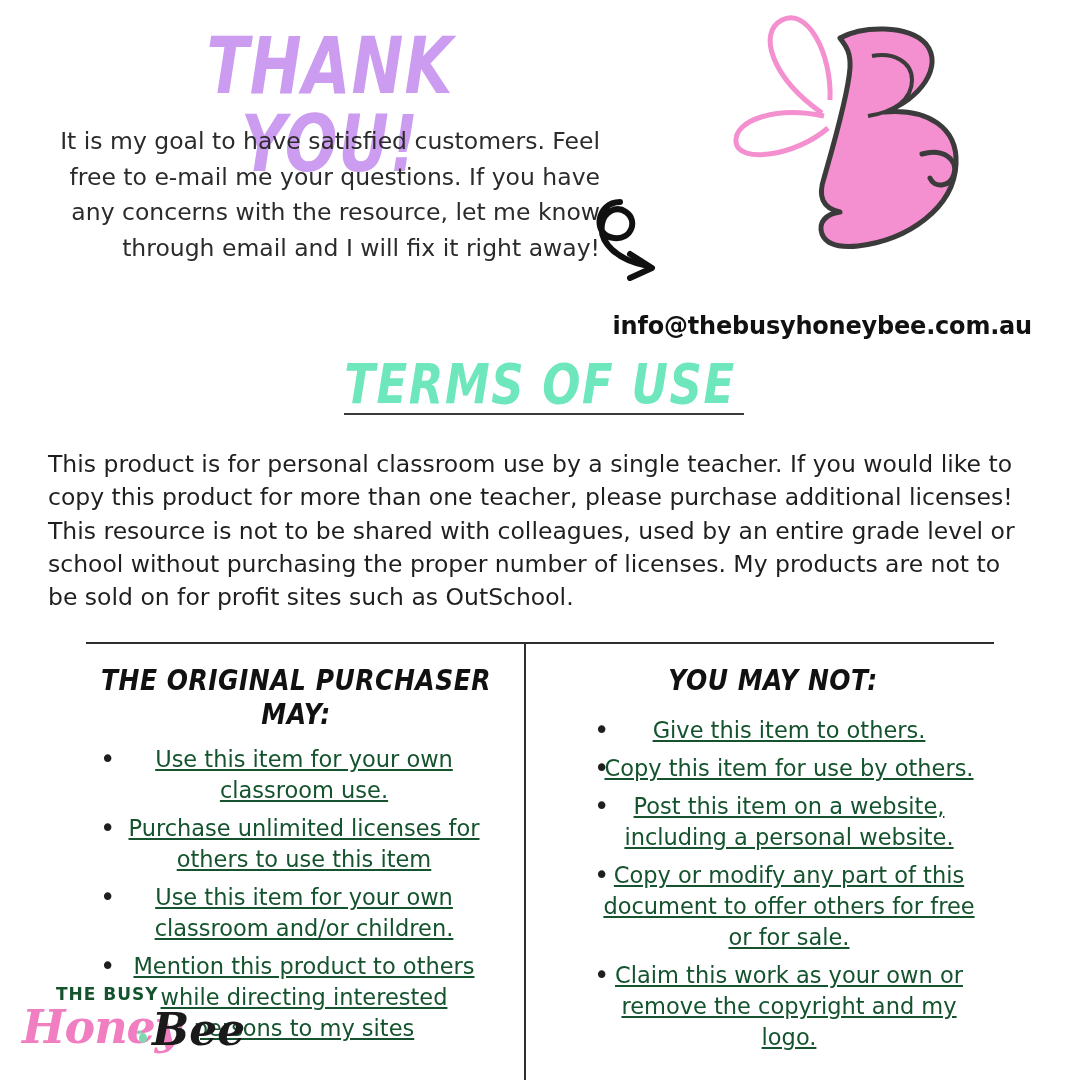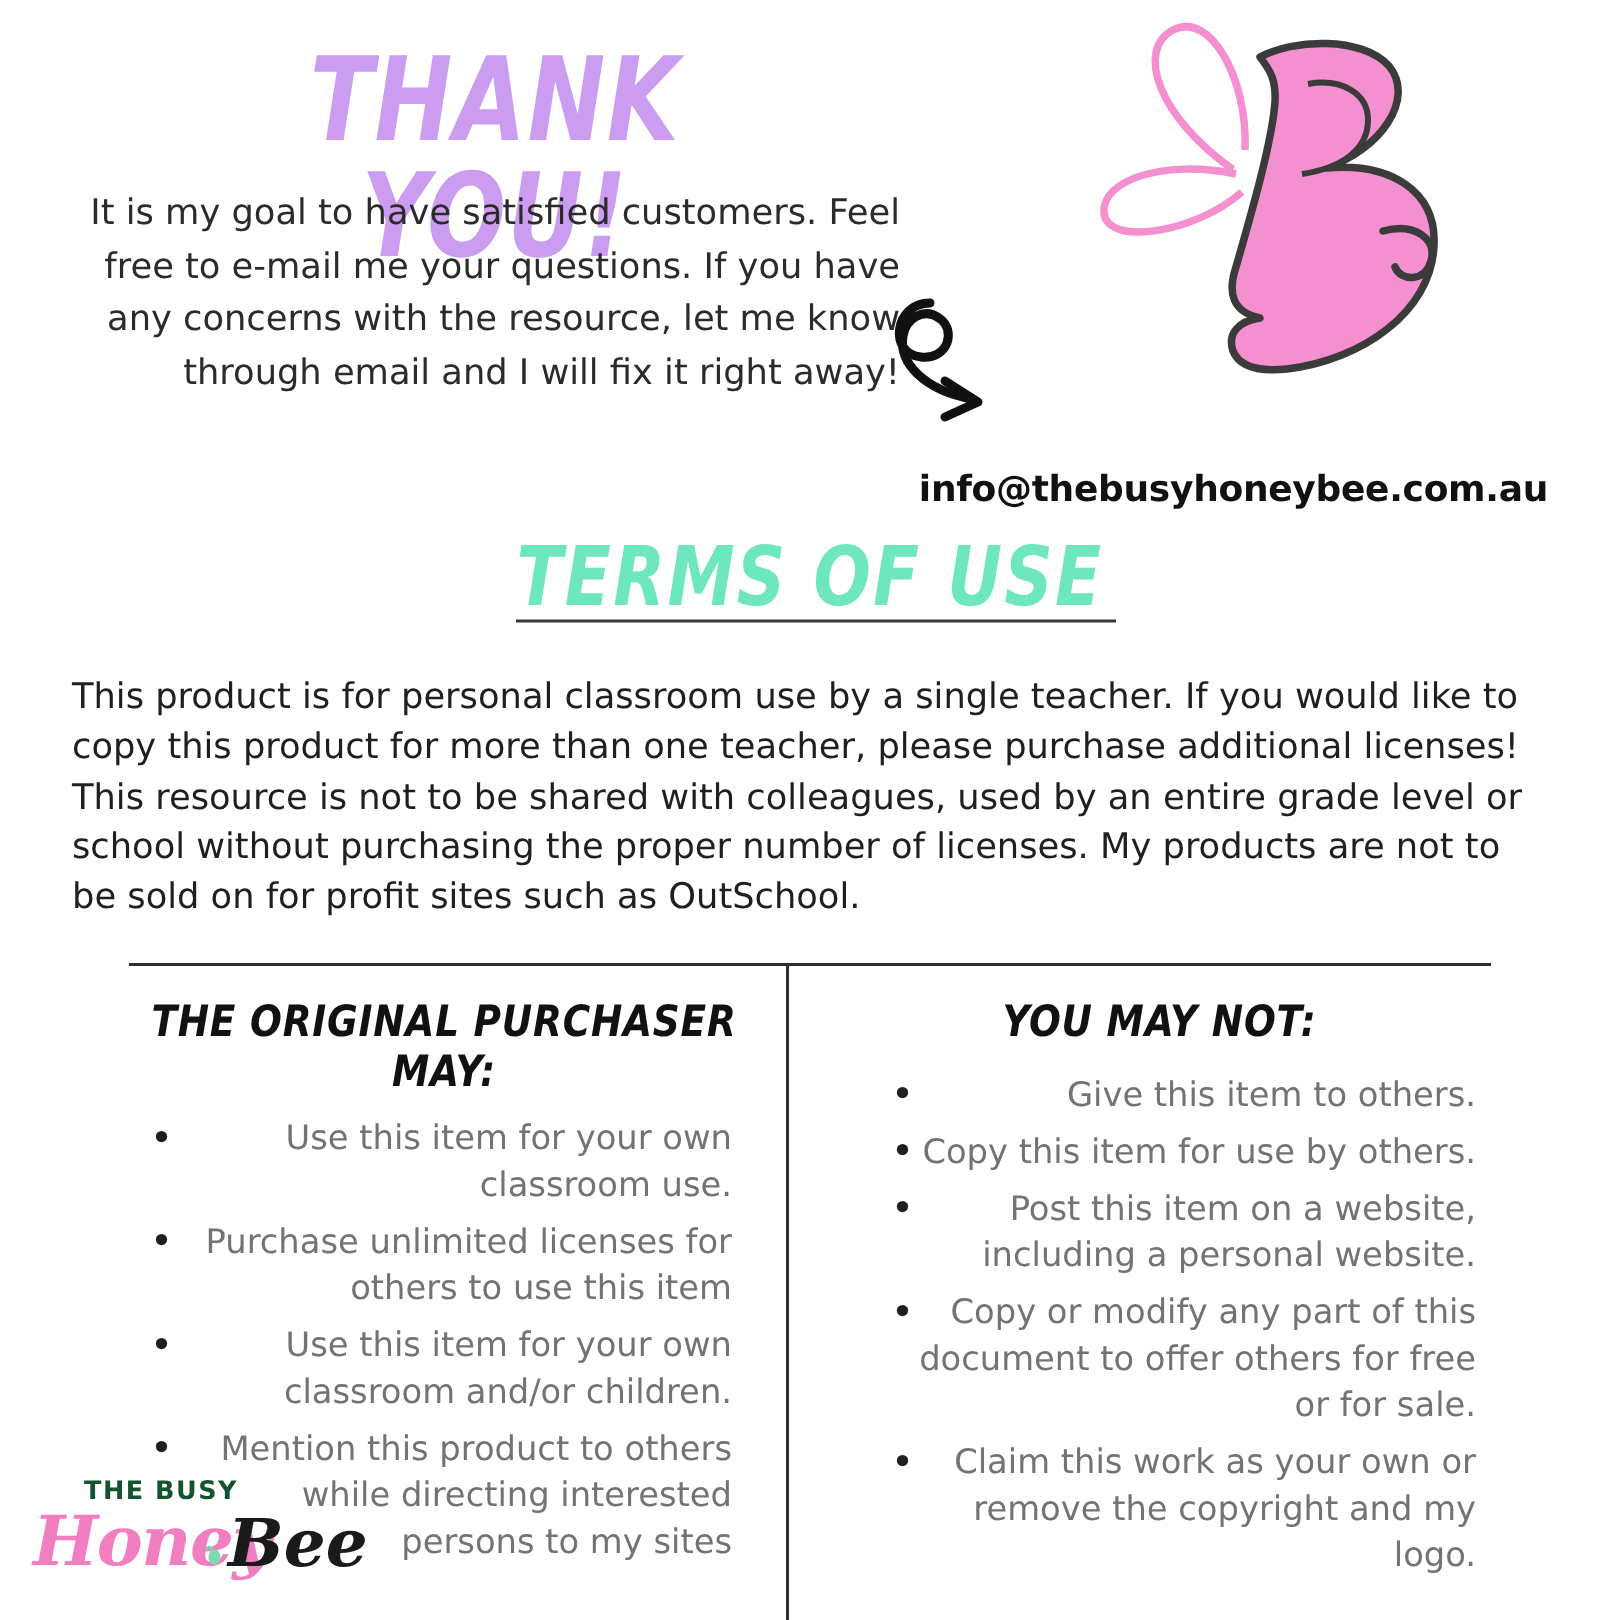--- a/index.html
+++ b/index.html
@@ -159,27 +159,28 @@
     margin-bottom: 22px;
   }
 
   ul.bullets {
     list-style: none;
     margin: 0;
     padding: 0;
   }
   ul.bullets li {
     position: relative;
-    text-align: right;
+    text-align: center;
     font-size: 22.5px;
     line-height: 1.38;
-    color: #737373;
+    color: #14532d;
     font-family: "DejaVu Sans", sans-serif;
     margin-bottom: 7px;
     padding: 0 18px 0 34px;
+    text-decoration: underline;
   }
   ul.bullets li::before {
     content: "\2022";
     position: absolute;
     left: 14px;
     top: -2px;
     font-size: 26px;
     line-height: 1.38;
     color: #1f1f1f;
   }

